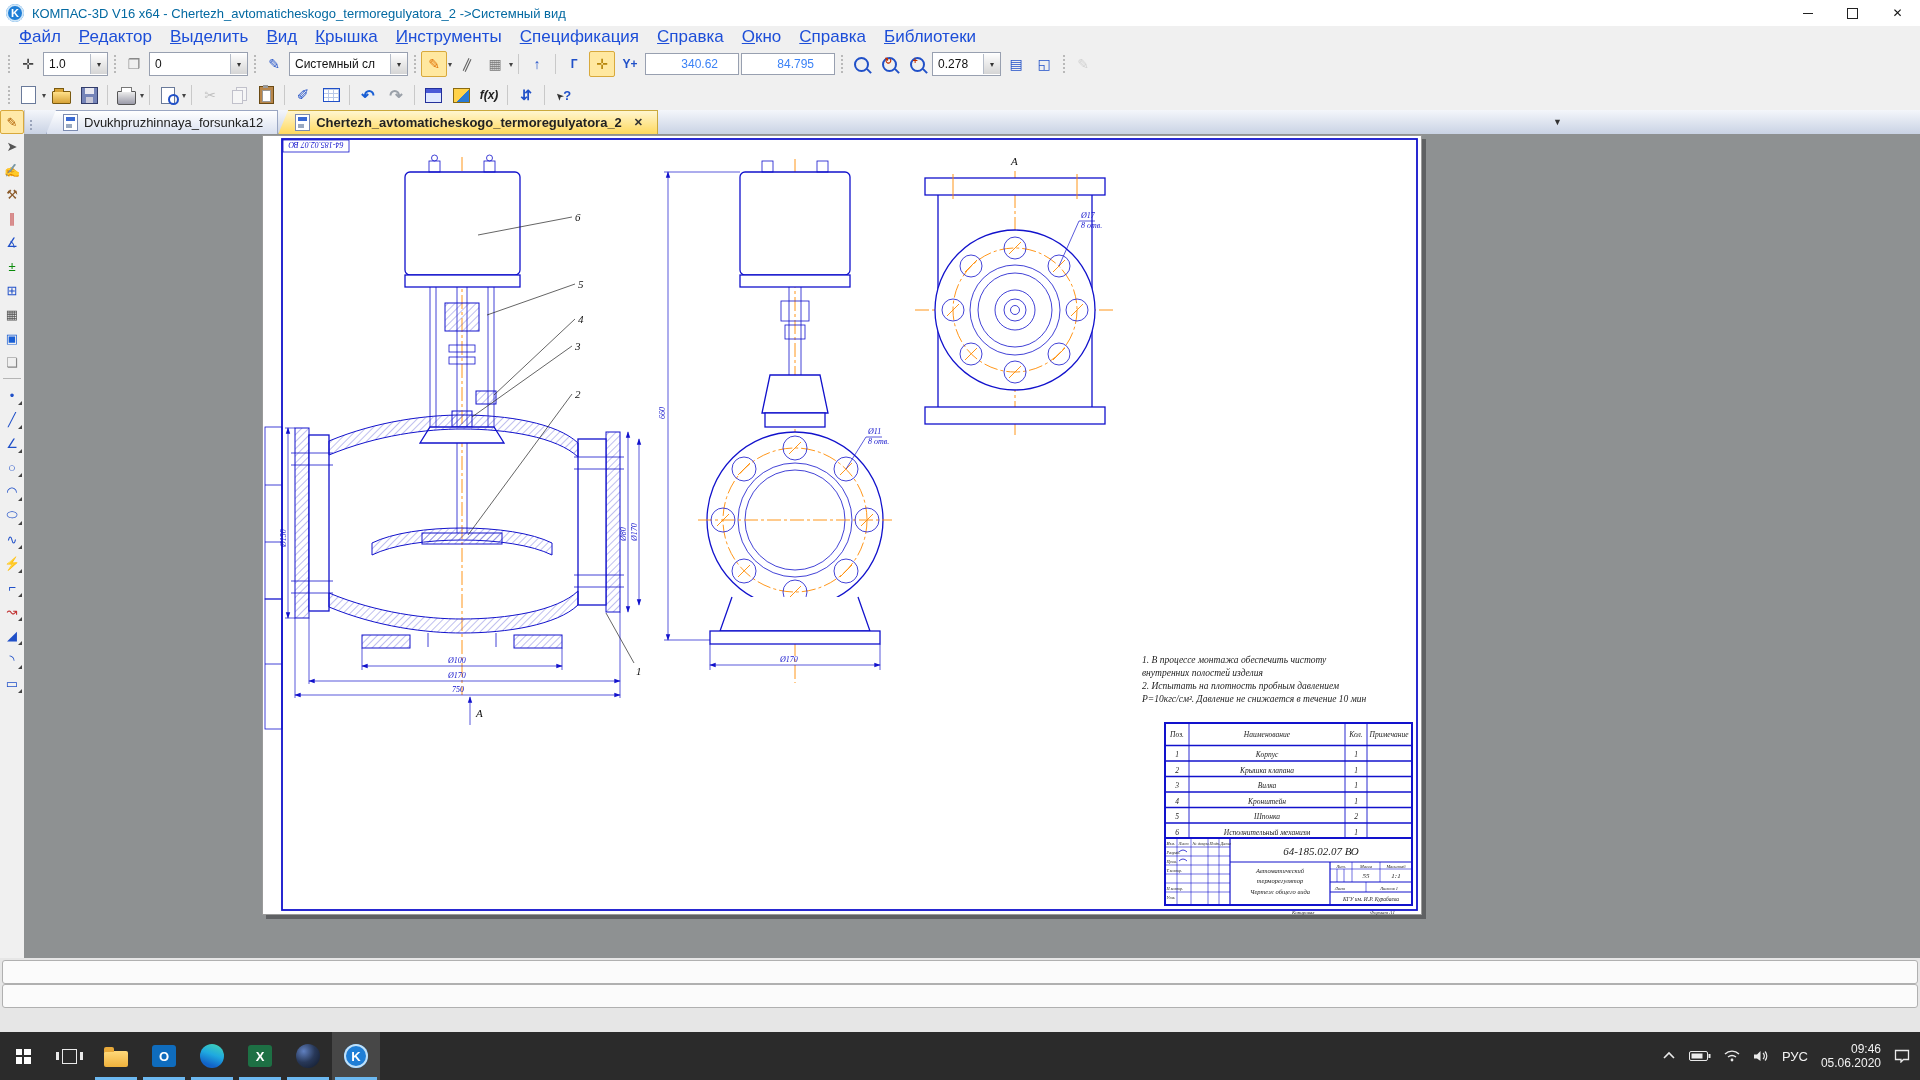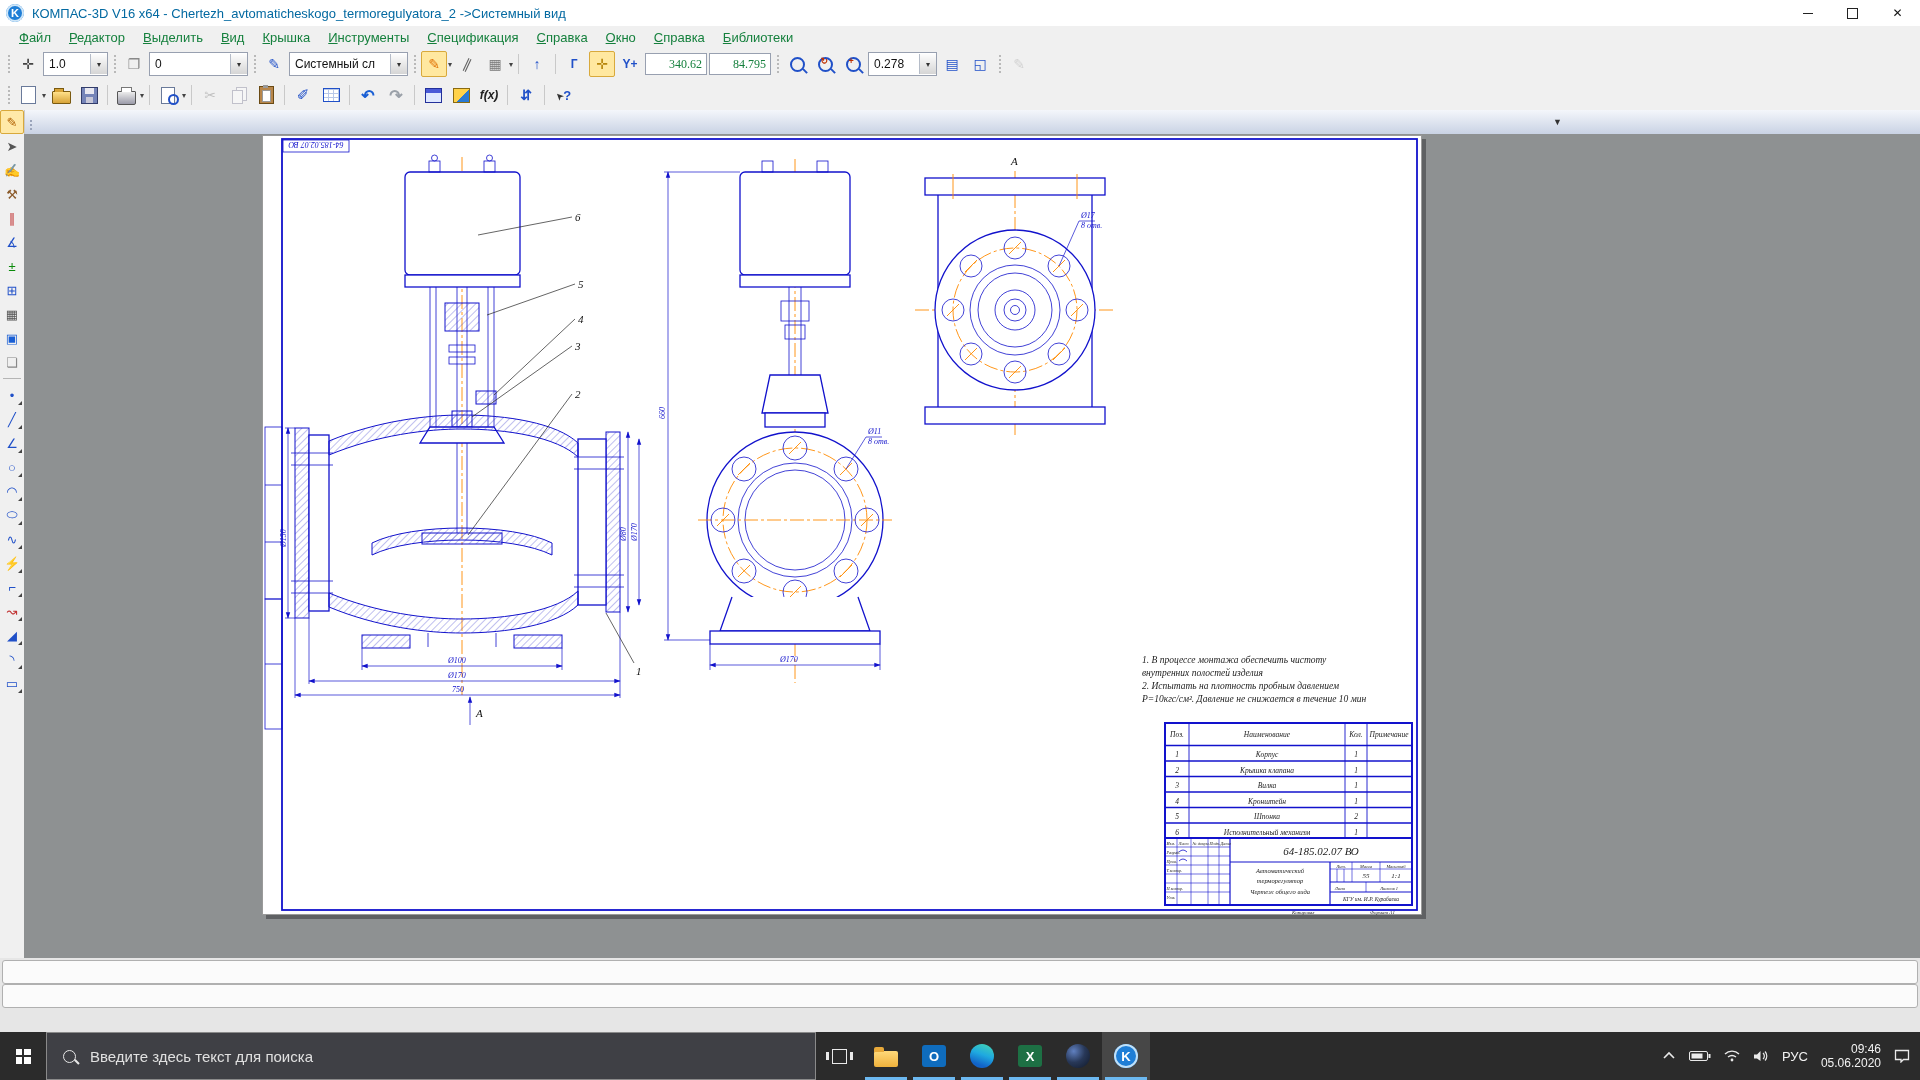--- a/index.html
+++ b/index.html
@@ -13,21 +13,21 @@
     margin:0 8px 0 6px;box-shadow:inset 0 0 0 2px #cfe6f8;}
   .wtitle{font-size:13px;color:#0369a1;white-space:nowrap;}
   .wbtns{margin-left:auto;display:flex;height:100%;}
   .wbtn{width:45px;height:100%;display:flex;align-items:center;justify-content:center;}
   .wb-min::before{content:"";width:10px;height:1px;background:#222;}
   .wb-max::before{content:"";width:9px;height:9px;border:1px solid #222;}
   .wb-close::before{content:"✕";font-size:12px;color:#111;}
   
   .menubar{position:absolute;top:26px;left:0;right:0;height:22px;background:#f0f0f0;
     display:flex;align-items:center;padding-left:10px;border-bottom:1px solid #e0e0e0;}
-  .menu-item{display:inline-block;padding:2px 9px;font-size:13px;color:#15803d;cursor:default;}
+  .menu-item{display:inline-block;padding:2px 9px;font-size:17px;color:#1d4ed8;cursor:default;}
   .menu-item::first-letter{text-decoration:underline;}
   .grip{width:5px;height:18px;margin:0 2px;
     background:repeating-linear-gradient(0deg,#b9b9b9 0 2px,transparent 2px 4px);
     background-size:2px 100%;background-repeat:no-repeat;background-position:center;}
   
   .toolbar1{position:absolute;top:48px;left:0;right:0;height:32px;background:#f0f0f0;
     display:flex;align-items:center;gap:2px;padding-left:4px;border-bottom:1px solid #e0e0e0;}
   .toolbar2{position:absolute;top:80px;left:0;right:0;height:30px;background:#f0f0f0;
     display:flex;align-items:center;gap:2px;padding-left:4px;}
   .tbtn{position:relative;width:24px;height:24px;display:flex;align-items:center;
@@ -35,21 +35,21 @@
   .tbtn.hl{background:#ffe8a0;border-color:#d8a93c;}
   .tbtn.dis{opacity:.45;}
   .dd8{font-size:8px;color:#444;margin-left:-1px;}
   .vsep{width:1px;height:20px;background:#c9c9c9;margin:0 3px;}
   .combo{height:22px;background:#fff;border:1px solid #98a0b0;display:flex;align-items:center;
     padding-left:5px;font-size:12px;color:#111;}
   .combo .arr{margin-left:auto;width:16px;height:20px;background:linear-gradient(#fdfdfd,#d5d5d5);
     border-left:1px solid #b5bcc8;display:flex;align-items:center;justify-content:center;
     font-size:8px;color:#333;}
   .numfield{width:52px;height:20px;border:1px solid #98a0b0;background:#fff;font-size:12px;
-    display:flex;align-items:center;justify-content:flex-end;padding:0 4px;color:#15803d;font-family:Liberation Serif, serif;}
+    display:flex;align-items:center;justify-content:flex-end;padding:0 20px;color:#3b82f6;}
   .mag{position:relative;width:11px;height:11px;border:2px solid #2050c8;border-radius:50%;}
   .mag::after{content:"";position:absolute;width:6px;height:2px;background:#2050c8;
     transform:rotate(45deg);right:-5px;bottom:-2px;}
   .mag .mod{position:absolute;top:-3px;left:1px;font-size:9px;font-weight:bold;color:#c03000;}
   .txtbtn{font-size:12px;font-weight:bold;color:#2050c8;}
   
   .g-move::before{content:"✛";color:#444;}
   .g-layers::before{content:"❐";color:#888;}
   .g-layerpen::before{content:"✎";color:#2050c8;}
   .g-stylepen::before{content:"✎";color:#e07000;}
@@ -324,20 +324,34 @@
     <span class="tbtn i-vars"></span>
     <span class="vsep"></span>
     <span class="tbtn">
       <span class="i-helparrow"></span>
       <span class="i-helpq">?</span>
     </span>
   </div>
 
   <div class="tabbar">
     <span class="tab-grip"></span>
+    <div class="tabs">
+
+        <div class="tab">
+          <span class="doc-ic"></span>
+          <span class="tab-label">Dvukhpruzhinnaya_forsunka12</span>
+
+        </div>
+
+        <div class="tab active">
+          <span class="doc-ic"></span>
+          <span class="tab-label">Chertezh_avtomaticheskogo_termoregulyatora_2</span>
+          <span class="tab-close">✕</span>
+        </div>
+      </div>
     <span class="tab-overflow">▼</span>
   </div>
 
   <div class="leftbar">
     <span class="lt sel" style="color:#b06000">✎</span>
     <span class="lt" style="color:#555">➤</span>
     <span class="lt" style="color:#2050c8">✍</span>
     <span class="lt" style="color:#8a5a2a">⚒</span>
     <span class="lt" style="color:#c03030">∥</span>
     <span class="lt" style="color:#2050c8">∡</span>
@@ -637,24 +651,20 @@
     </div>
   </div>
 
   <div class="propbar" style="top:960px"></div>
   <div class="propbar" style="top:984px"></div>
 
 
   <div class="taskbar">
     <div class="startbtn">
       <span class="winlogo"></span>
-    </div>
-    <div class="searchbox">
-      <span class="smag"></span>
-      <span class="searchph">Введите здесь текст для поиска</span>
     </div>
     <div class="tvbtn">
       <span class="tv"></span>
     </div>
     <div style="display:flex">
 
         <div class="app running" title="file-explorer">
           <span class="ic-folder"></span>
           <span class="appletter" style="position:absolute;color:#fff;font-weight:bold;font-size:13px"></span>
         </div>

